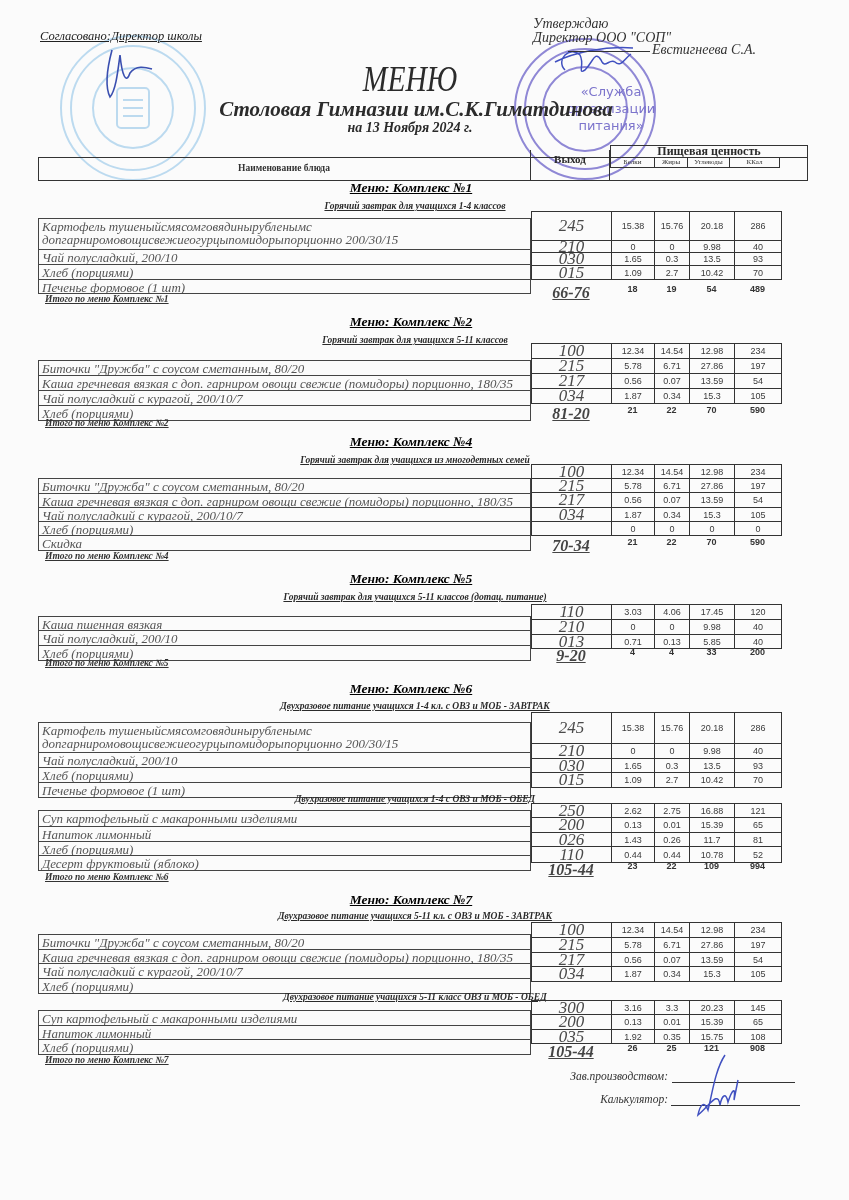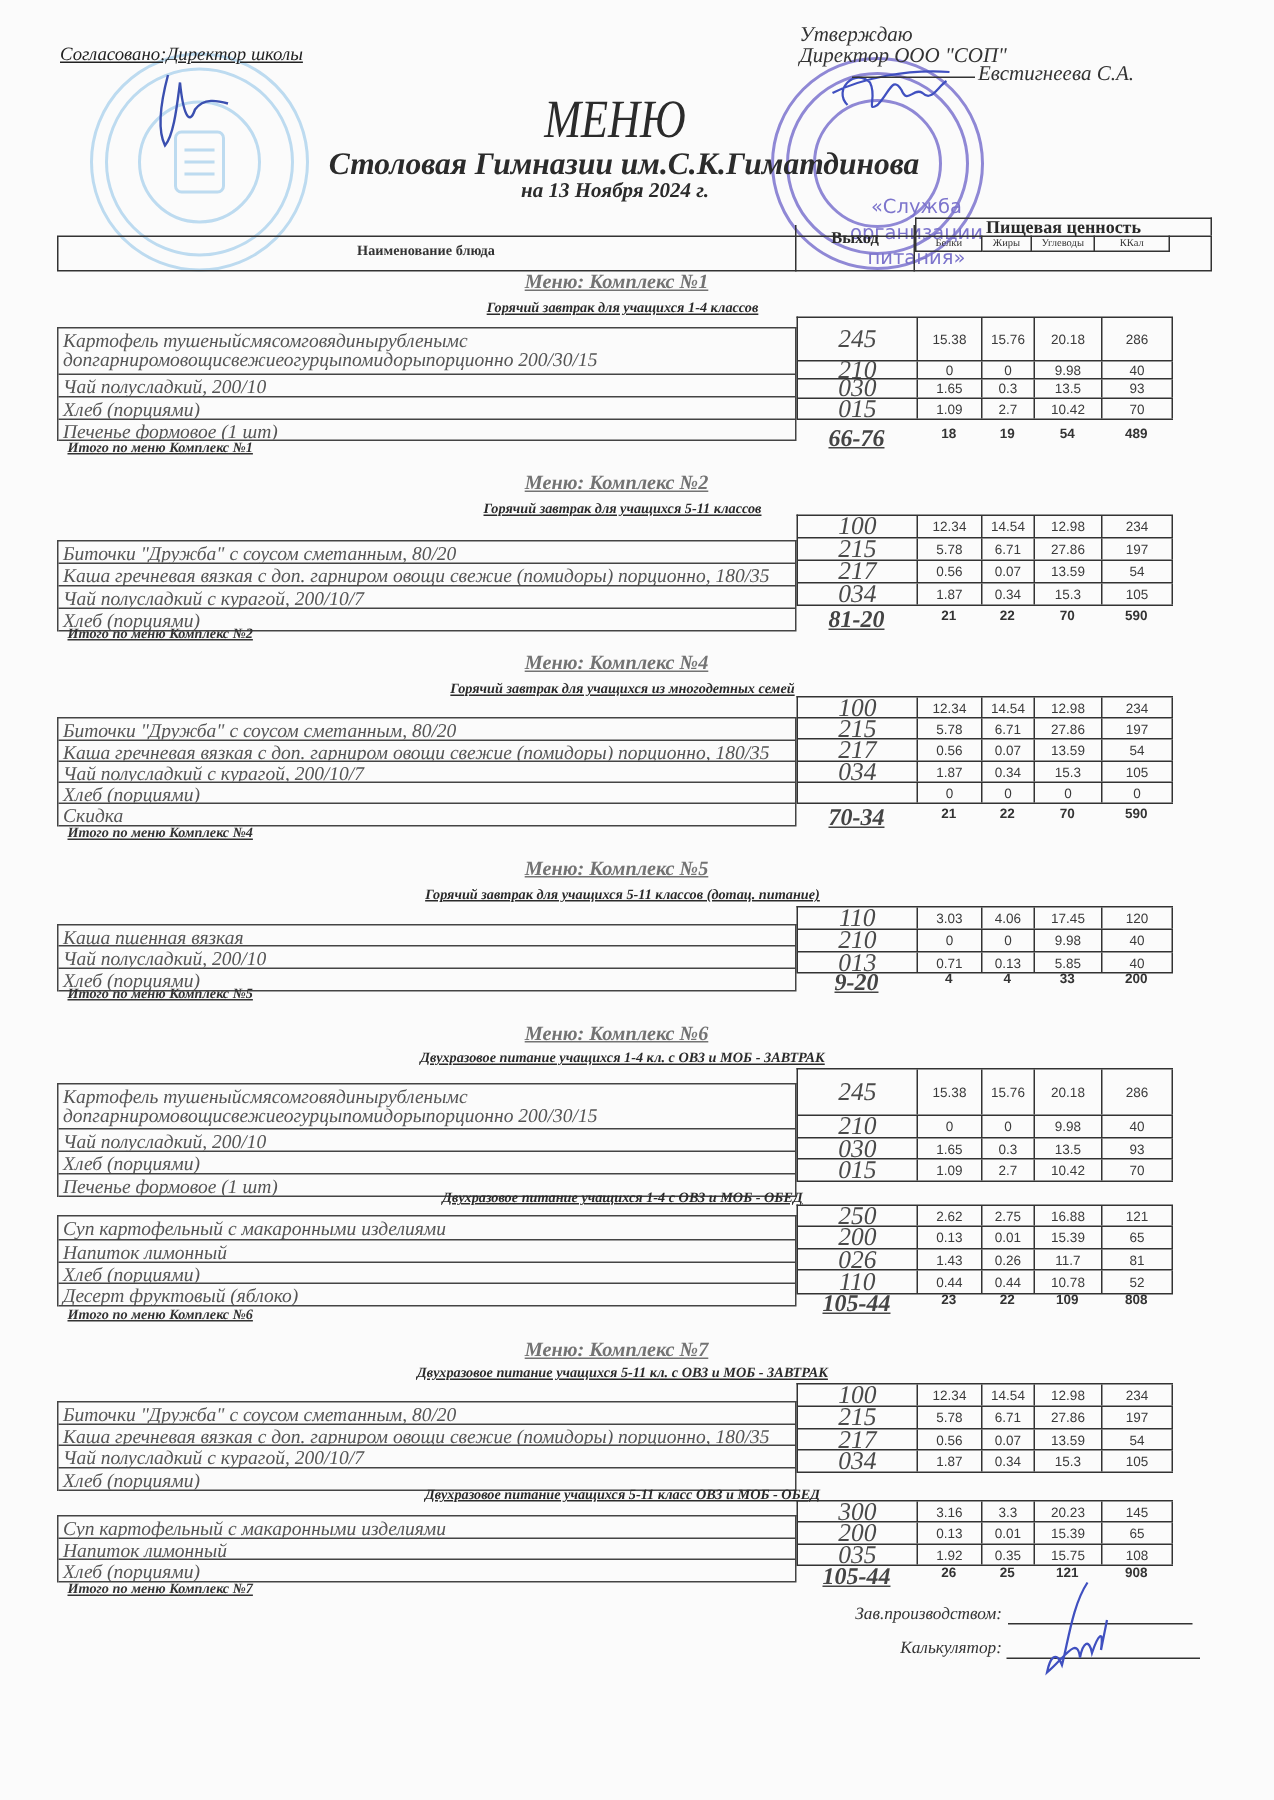--- a/index.html
+++ b/index.html
@@ -15,38 +15,38 @@
   
   .th-main{left:38px;top:157px;width:770px;height:24px;border:1px solid #333;box-sizing:border-box;}
   .th-name{left:38px;top:163px;width:492px;text-align:center;font-size:9.5px;font-weight:bold;color:#333;}
   .th-out{left:530px;top:150px;width:80px;height:31px;border-left:1px solid #333;border-right:1px solid #333;box-sizing:border-box;
           text-align:center;font-size:11px;font-weight:bold;padding-top:3px;}
   .th-nutr{left:610px;top:145px;width:198px;height:12px;border:1px solid #333;border-bottom:none;box-sizing:border-box;
            text-align:center;font-size:12px;font-weight:bold;line-height:11px;}
   .th-sub{top:157px;height:11px;border-right:1px solid #333;border-bottom:1px solid #333;box-sizing:border-box;
           text-align:center;font-size:7px;line-height:10px;color:#333;}
   
-  .ctitle{left:0;width:822px;text-align:center;font-style:italic;font-weight:bold;font-size:13.5px;text-decoration:underline;color:#737373;}
+  .ctitle{left:0;width:822px;text-align:center;font-style:italic;font-weight:bold;font-size:13.5px;text-decoration:underline;color:#000000;}
   .csub{left:0;width:830px;text-align:center;font-style:italic;font-weight:bold;font-size:9.5px;text-decoration:underline;color:#2a2a2a;}
   .ntable{left:38px;width:493px;border:1px solid #444;border-bottom:none;box-sizing:border-box;}
   .nrow{border-bottom:1px solid #444;box-sizing:border-box;font-style:italic;font-size:13px;line-height:13px;
         padding:1px 0 0 3px;color:#555;overflow:hidden;white-space:normal;}
   .vtable{left:531px;width:251px;border-top:1px solid #333;border-left:1px solid #333;box-sizing:border-box;}
   .vrow{display:flex;border-bottom:1px solid #333;box-sizing:border-box;}
   .vcell{border-right:1px solid #333;box-sizing:border-box;text-align:center;font-family:"Liberation Sans","DejaVu Sans",sans-serif;
          font-size:9px;color:#3a3a3a;display:flex;align-items:center;justify-content:center;}
   .vout{width:80px;font-family:"Liberation Serif","DejaVu Serif",serif;font-style:italic;font-size:17px;color:#4a4a4a;}
   .vb{width:43px;text-align:right;} .vj{width:35px;} .vu{width:45px;} .vk{width:47px;}
   .trow{left:531px;width:251px;display:flex;}
   .tcell{text-align:center;font-family:"Liberation Sans","DejaVu Sans",sans-serif;font-weight:bold;font-size:9px;color:#333;}
   .tout{width:80px;font-family:"Liberation Serif","DejaVu Serif",serif;font-style:italic;font-weight:bold;font-size:16px;text-decoration:underline;color:#444;}
   .tlabel{left:45px;font-style:italic;font-weight:bold;font-size:9.5px;text-decoration:underline;color:#333;}
   .foot-label{font-style:italic;font-size:11.5px;color:#333;text-align:right;width:200px;}
   .foot-line{height:0;border-bottom:1px solid #333;}
-  .stamp-text{font-family:"DejaVu Sans","Liberation Sans",sans-serif;font-size:13px;color:#7c74cc;text-align:center;width:110px;line-height:17px;margin-top:47px;}
+  .stamp-text{font-family:"DejaVu Sans","Liberation Sans",sans-serif;font-size:13px;color:#7c74cc;text-align:center;width:110px;line-height:17px;}
 </style>
 </head>
 <body>
 
 <svg class="abs" style="left:55px;top:30px" width="160" height="160" viewBox="0 0 160 160">
   <g fill="none" stroke="#a8d0ec" stroke-width="2" opacity="0.75">
     <circle cx="78" cy="78" r="72"></circle>
     <circle cx="78" cy="78" r="62"></circle>
     <circle cx="78" cy="78" r="40"></circle>
     <rect x="62" y="58" width="32" height="40" rx="4"></rect>
@@ -359,21 +359,21 @@
           <div class="vcell vu">10.78</div>
           <div class="vcell vk">52</div>
         </div>
       </div>
       <div class="abs tlabel" style="top:872px">Итого по меню Комплекс №6</div>
       <div class="abs trow" style="top:861px">
         <div class="tcell tout">105-44</div>
         <div class="tcell vb">23</div>
         <div class="tcell vj">22</div>
         <div class="tcell vu">109</div>
-        <div class="tcell vk">808</div>
+        <div class="tcell vk">994</div>
       </div>
     </div>
     <div>
       <div class="abs ctitle" style="top:892px">Меню: Комплекс №7</div>
       <div class="abs csub" style="top:911px">Двухразовое питание учащихся 5-11 кл. с  ОВЗ и МОБ - ЗАВТРАК</div>
       <div class="abs ntable" style="top:934px">
         <div class="nrow" style="height:15px">Биточки  "Дружба" с соусом сметанным, 80/20</div>
         <div class="nrow" style="height:14px">Каша гречневая вязкая с доп. гарниром овощи свежие (помидоры) порционно, 180/35</div>
         <div class="nrow" style="height:15px">Чай полусладкий с курагой, 200/10/7</div>
         <div class="nrow" style="height:15px">Хлеб (порциями)</div>

